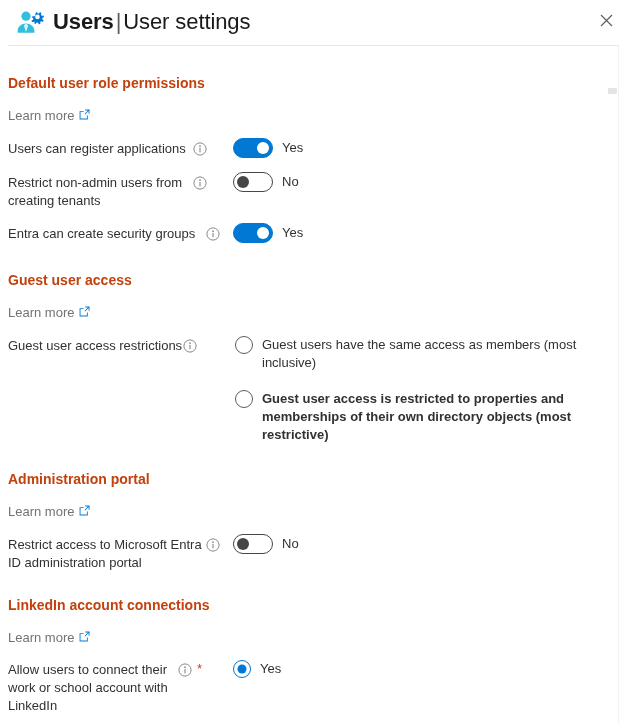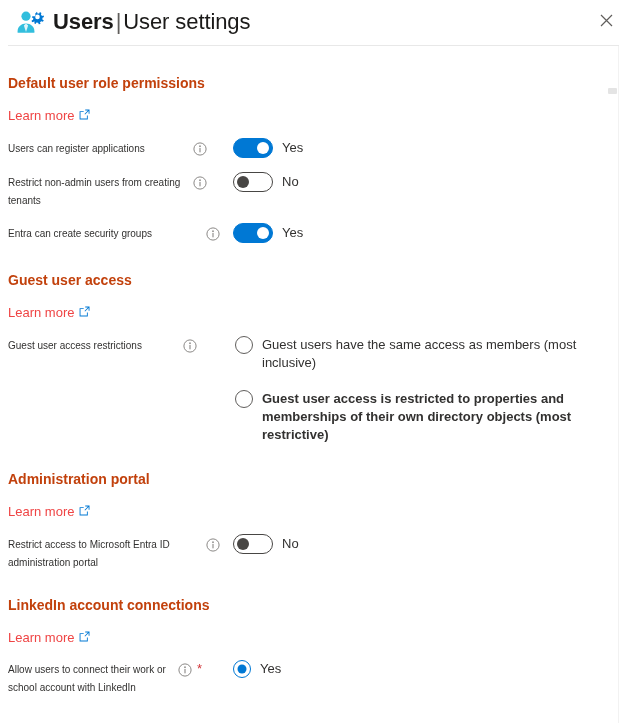--- a/index.html
+++ b/index.html
@@ -107,35 +107,35 @@
     font-weight: 700;
     color: #c2410c;
     line-height: 18px;
     margin: 0;
   }
 
   .learn-more {
     display: inline-flex;
     align-items: center;
     gap: 5px;
-    color: #ef4444;
+    color: #737373;
     font-size: 13px;
     line-height: 18px;
     text-decoration: none;
     cursor: pointer;
   }
   .learn-more .ext-icon { display: block; }
 
   
   .setting-row {
     display: flex;
     align-items: flex-start;
   }
   .setting-label {
-    font-size: 10px;
+    font-size: 13px;
     line-height: 18px;
     color: #323130;
     flex: 0 0 auto;
   }
   .label-col {
     display: flex;
     align-items: flex-start;
   }
 
   

